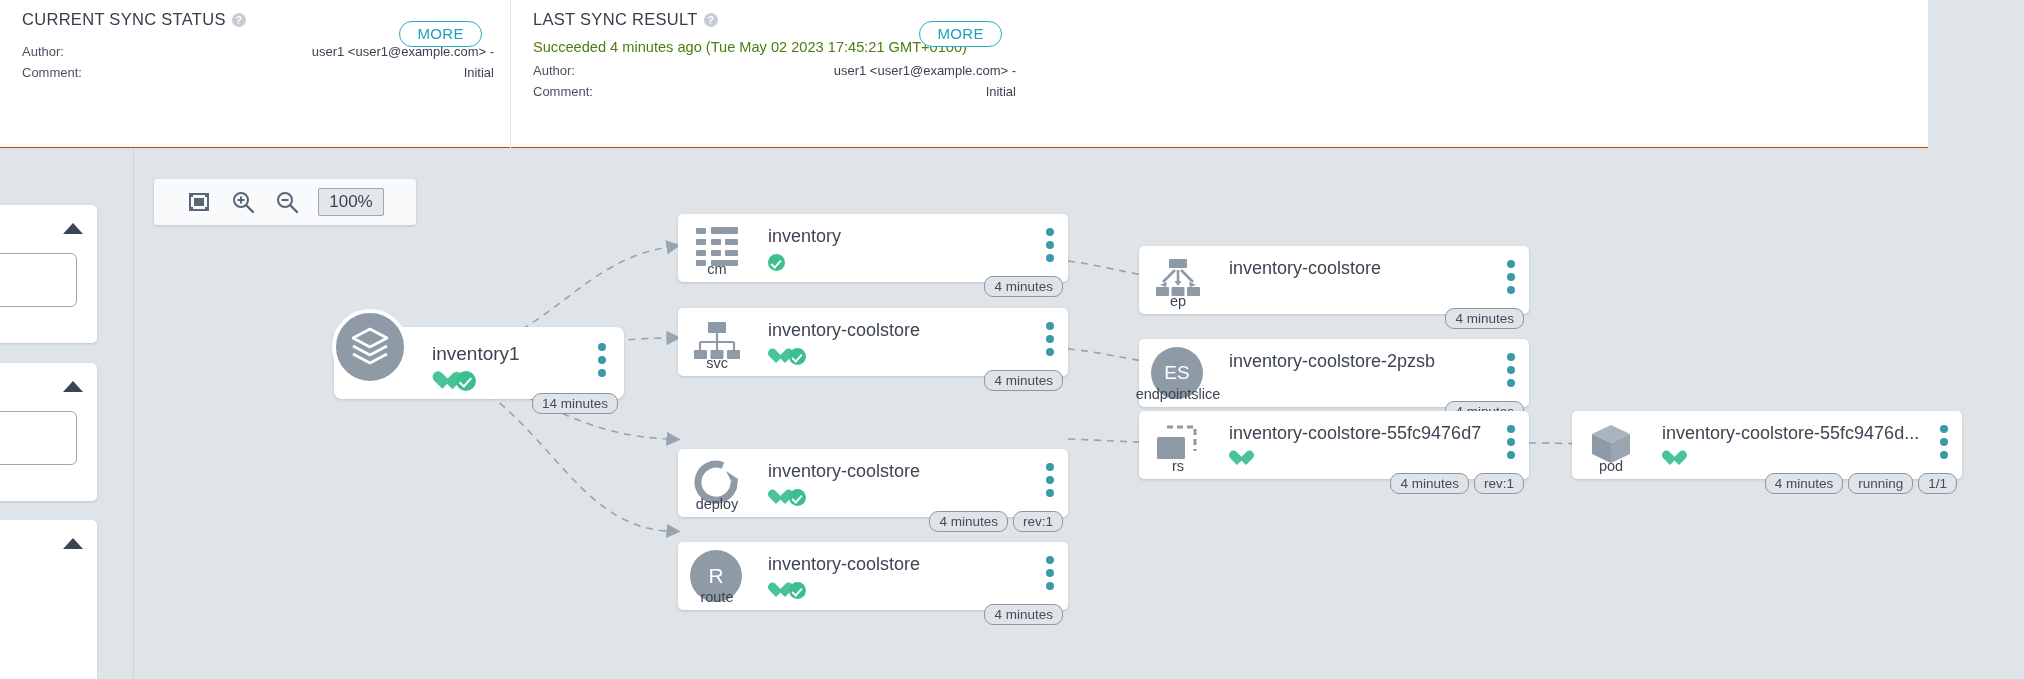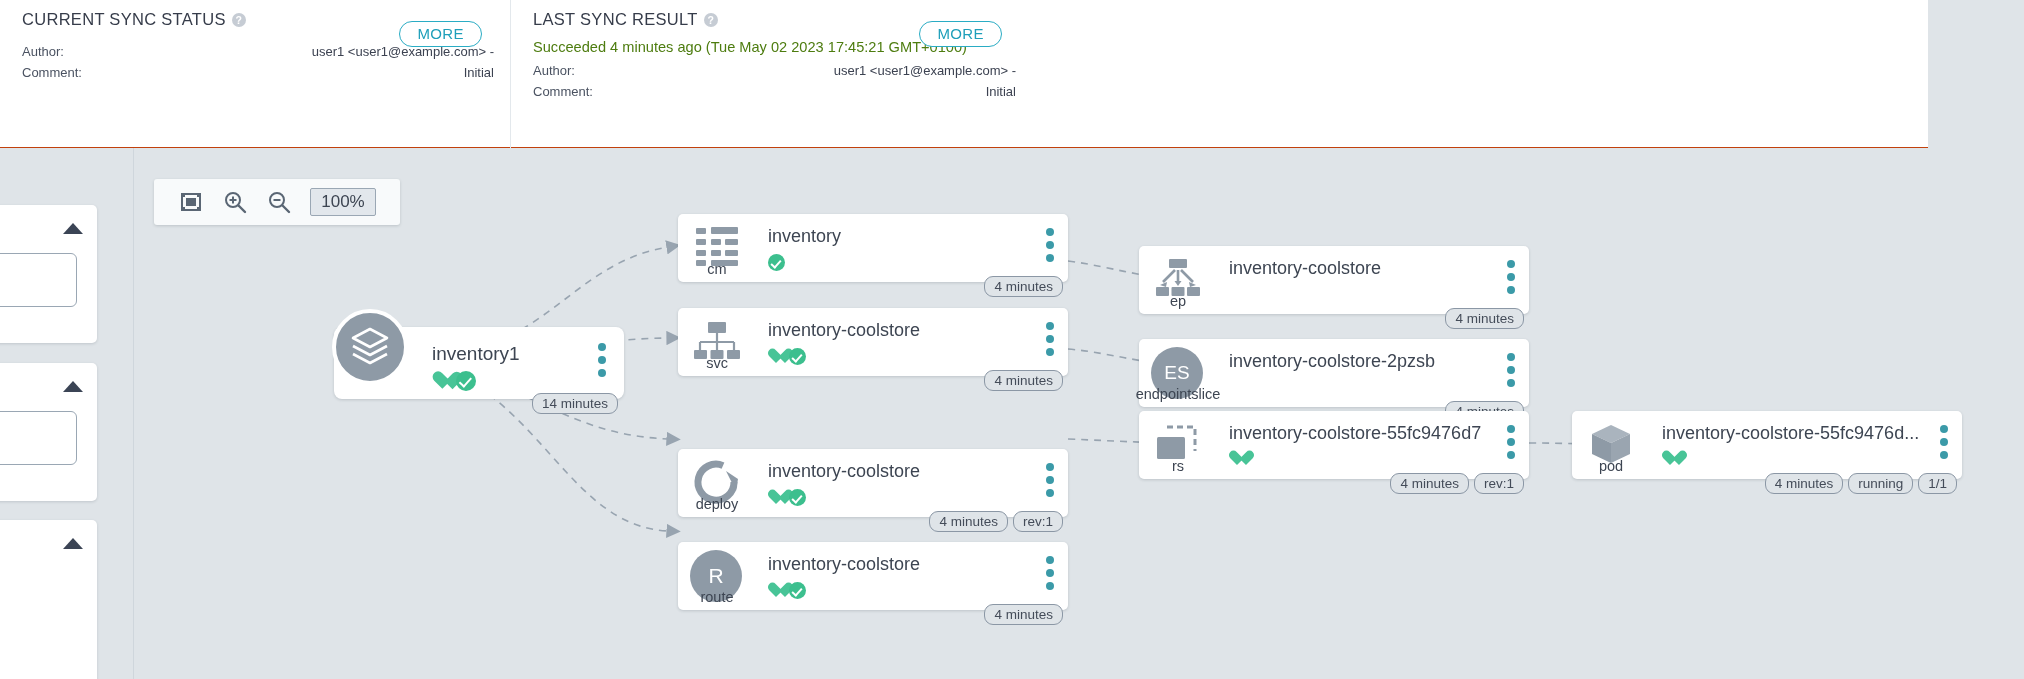--- a/index.html
+++ b/index.html
@@ -99,21 +99,21 @@
   
   .canvas{
     position:absolute;left:134px;top:149px;width:1890px;height:530px;
     background:#dfe4e8;overflow:hidden;
   }
   .toolbar{
     position:absolute;left:20px;top:30px;
     background:#f8fafb;border-radius:3px;
     box-shadow:0 1px 3px rgba(40,50,60,.18);
     height:46px;display:flex;align-items:center;gap:18px;
-    padding:0 24px;
+    padding:0 32px;
   }
   .tb-btn{width:26px;height:26px;position:relative;cursor:pointer;display:block;}
   .zoom-level{
     border:1px solid #9aa7b4;background:#e2e7ec;color:#3d4552;
     font-size:17px;padding:3px 8px;border-radius:2px;min-width:48px;
     text-align:center;cursor:pointer;
   }
 
   svg.edges{position:absolute;left:0;top:0;width:1890px;height:530px;
     pointer-events:none;}

